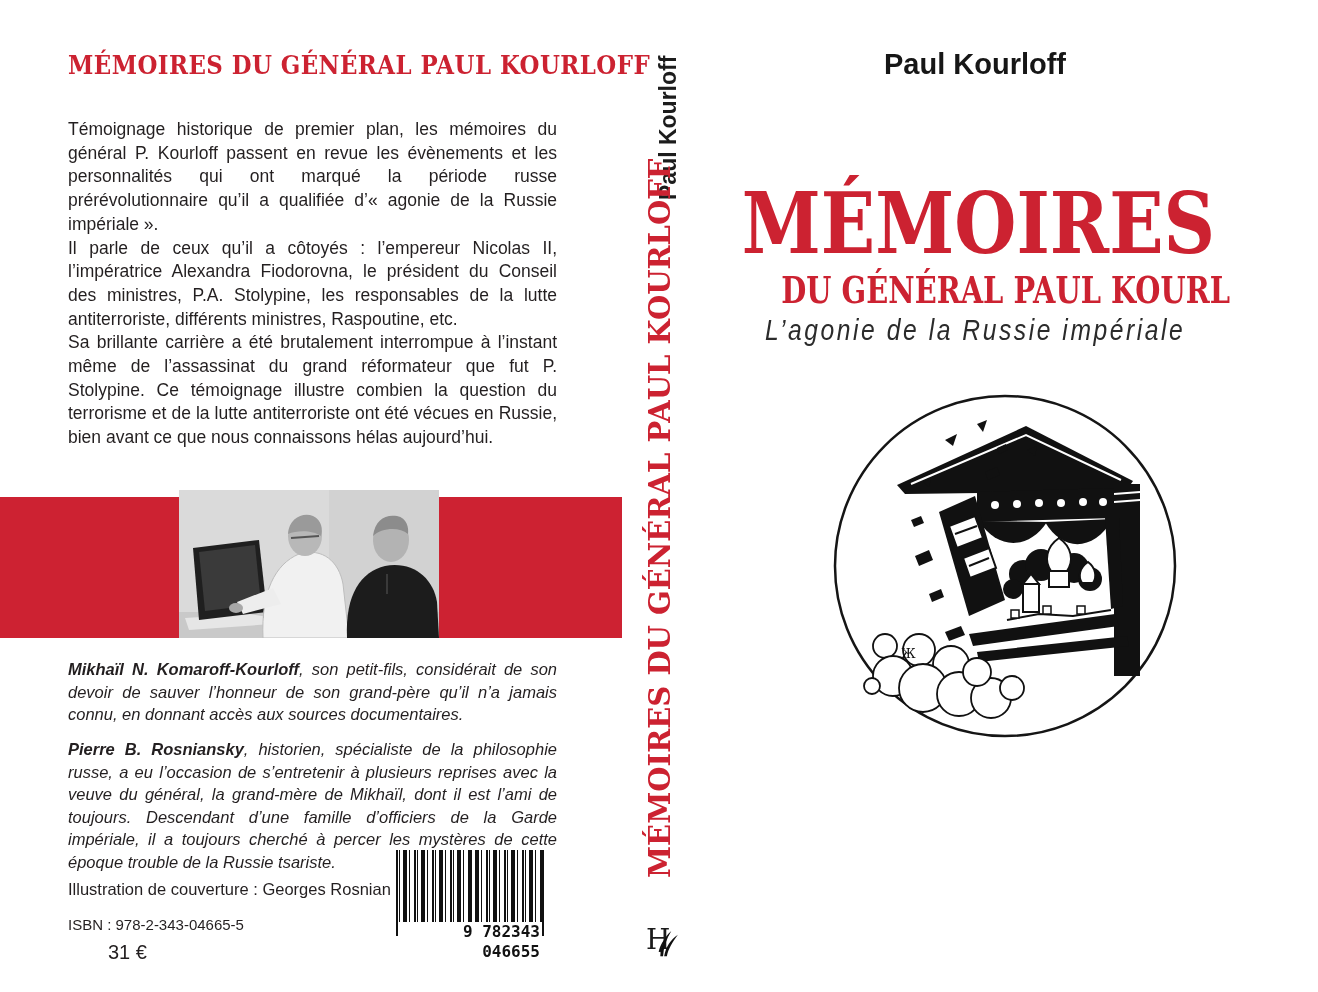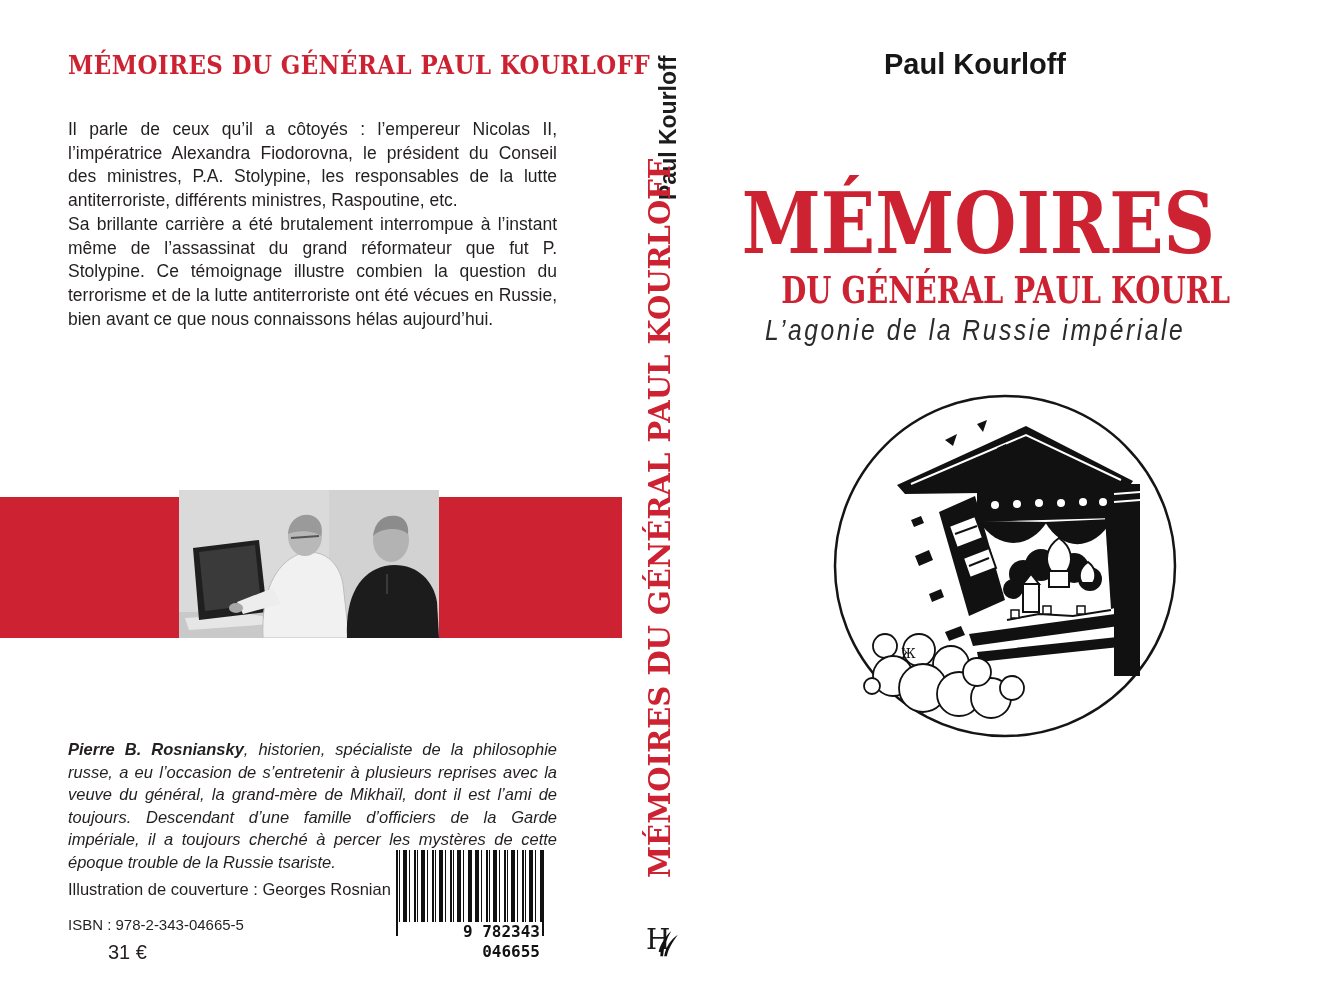--- a/index.html
+++ b/index.html
@@ -73,20 +73,21 @@
   .harmattan .feather{position:absolute;left:13px;top:-22px;width:30px;height:36px;}
 </style>
 </head>
 <body>
 
 <div id="canvas">
 
   <div class="abs back-title">MÉMOIRES DU GÉNÉRAL PAUL KOURLOFF</div>
 
   <div class="abs synopsis">
+    <p>Témoignage historique de premier plan, les mémoires du général P. Kourloff passent en revue les évènements et les personnalités qui ont marqué la période russe prérévolutionnaire qu’il a qualifiée d’« agonie de la Russie impériale ».</p>
     <p>Il parle de ceux qu’il a côtoyés : l’empereur Nicolas II, l’impératrice Alexandra Fiodorovna, le président du Conseil des ministres, P.A. Stolypine, les responsables de la lutte antiterroriste, différents ministres, Raspoutine, etc.</p>
     <p>Sa brillante carrière a été brutalement interrompue à l’instant même de l’assassinat du grand réformateur que fut P. Stolypine. Ce témoignage illustre combien la question du terrorisme et de la lutte antiterroriste ont été vécues en Russie, bien avant ce que nous connaissons hélas aujourd’hui.</p>
   </div>
 
   <div class="abs red-band"></div>
 
   <div class="abs photo">
     <svg width="260" height="148" viewBox="0 0 260 148">
       <rect x="0" y="0" width="260" height="148" fill="#dadada"></rect>
       <rect x="150" y="0" width="110" height="148" fill="#d2d2d2"></rect>
@@ -105,20 +106,21 @@
       <path d="M109,44 C110,28 124,22 134,26 C143,30 144,40 142,46 C134,40 118,40 109,44 Z" fill="#9a9a9a"></path>
       <line x1="112" y1="48" x2="140" y2="46" stroke="#555" stroke-width="2"></line>
 
       <path d="M168,148 C166,104 182,82 206,76 C234,71 254,88 258,112 L260,148 Z" fill="#1c1c1c"></path>
       <ellipse cx="212" cy="50" rx="18" ry="22" fill="#b3b3b3"></ellipse>
       <path d="M194,46 C196,30 206,24 218,26 C228,28 230,38 229,44 C220,36 202,38 194,46 Z" fill="#8c8c8c"></path>
       <line x1="208" y1="84" x2="208" y2="104" stroke="#3a3a3a" stroke-width="2"></line>
     </svg>
   </div>
 
+  <p class="abs bio bio1"><strong class="bname">Mikhaïl N. Komaroff-Kourloff</strong><span>, son petit-fils, considérait de son devoir de sauver l’honneur de son grand-père qu’il n’a jamais connu, en donnant accès aux sources documentaires.</span></p>
 
   <p class="abs bio bio2"><strong class="bname">Pierre B. Rosniansky</strong><span>, historien, spécialiste de la philosophie russe, a eu l’occasion de s’entretenir à plusieurs reprises avec la veuve du général, la grand-mère de Mikhaïl, dont il est l’ami de toujours. Descendant d’une famille d’officiers de la Garde impériale, il a toujours cherché à percer les mystères de cette époque trouble de la Russie tsariste.</span></p>
 
   <div class="abs illus-credit">Illustration de couverture : Georges Rosniansky</div>
   <div class="abs isbn">ISBN : 978-2-343-04665-5</div>
   <div class="abs price">31 €</div>
 
   <div class="abs barcode">
     <div class="bars"></div>
     <div class="guard g-l"></div>

